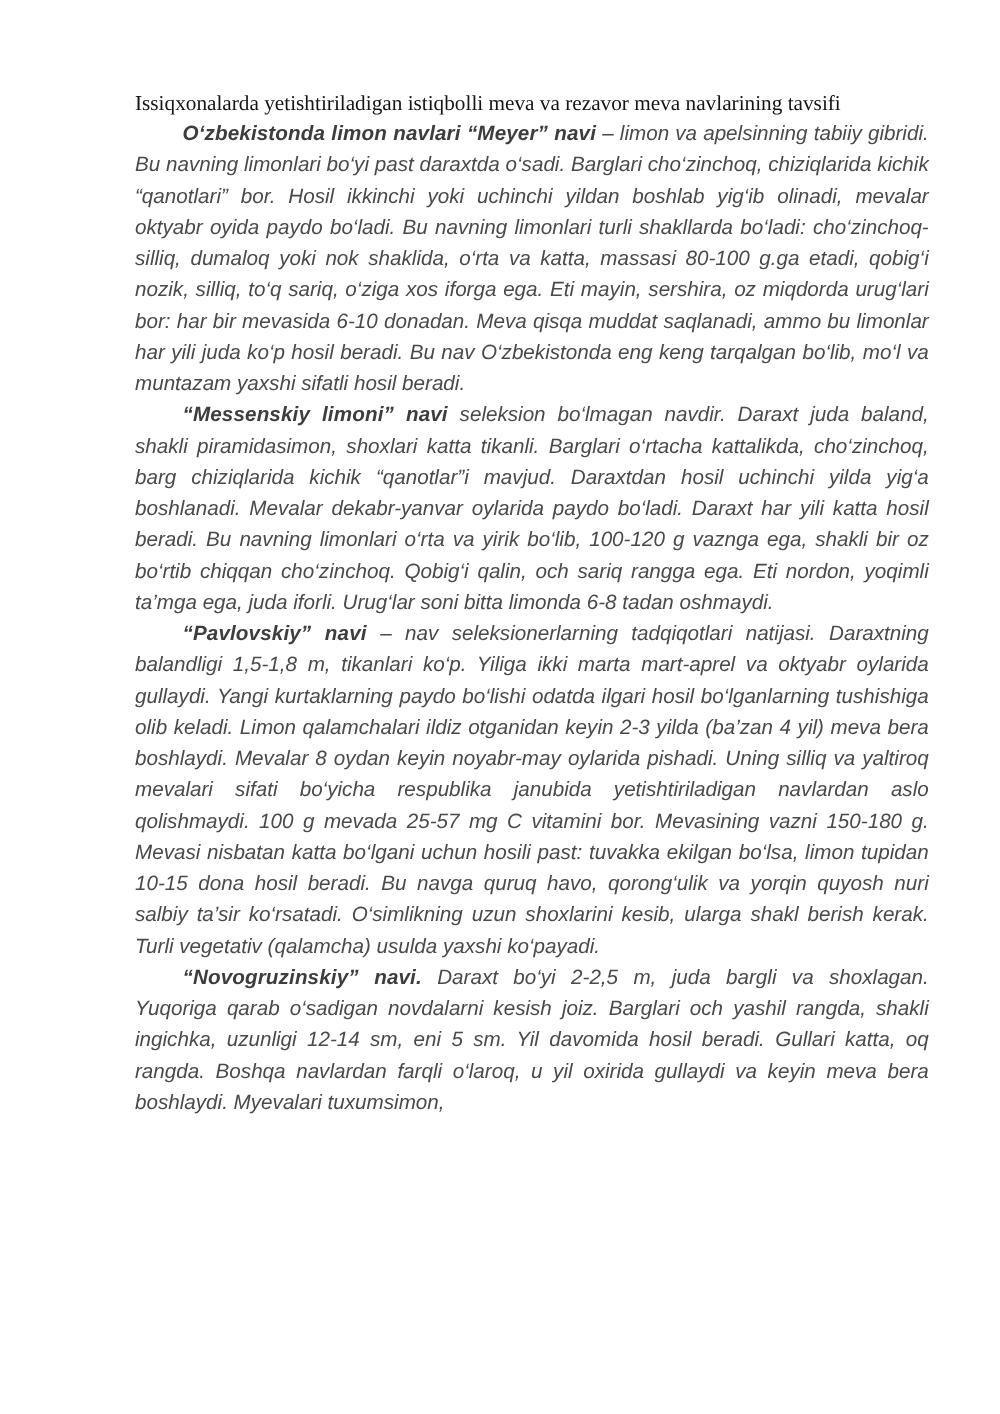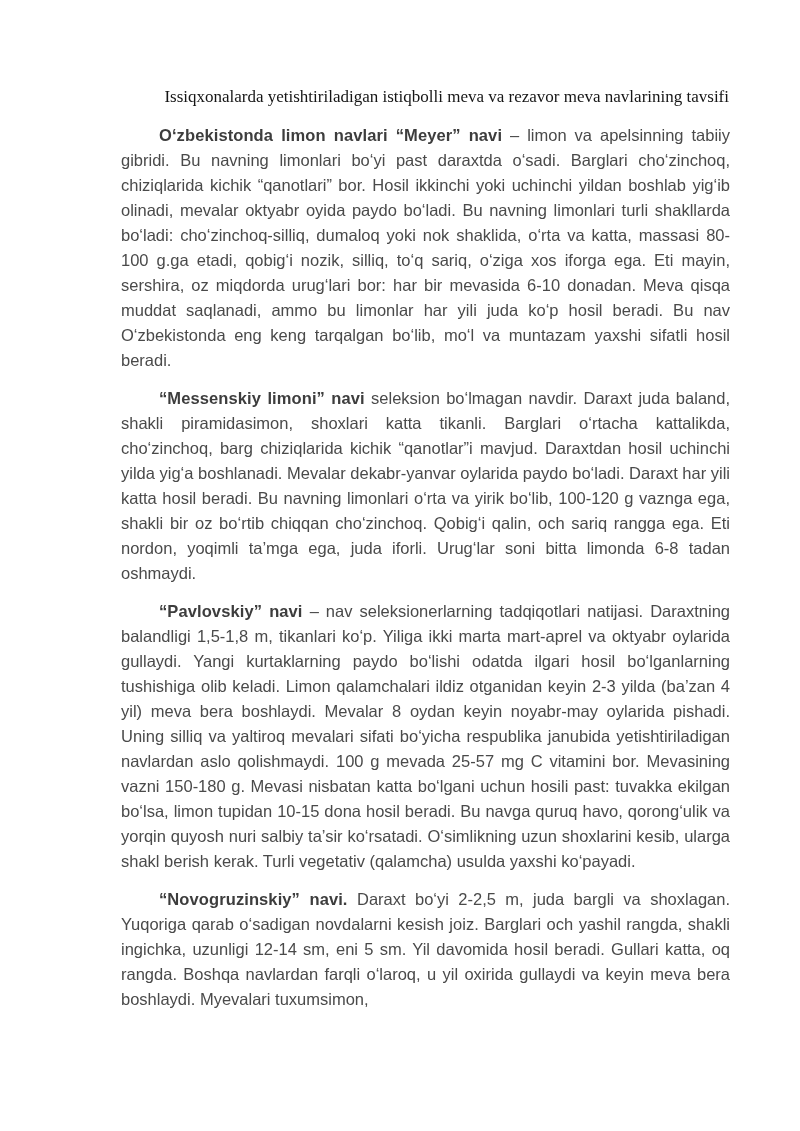--- a/index.html
+++ b/index.html
@@ -14,36 +14,37 @@
     background: #ffffff;
     box-sizing: border-box;
     padding: 70px 57px 0 108px;
     overflow: hidden;
   }
   .doc-title {
     font-family: "Liberation Serif", "DejaVu Serif", serif;
     font-size: 17px;
     font-weight: 400;
     color: #151515;
-    text-align: right;
+    text-align: left;
     line-height: 25px;
-    margin: 14px;
+    margin: 0;
     padding: 0;
   }
   .doc-body {
     font-family: "Liberation Sans", "DejaVu Sans", sans-serif;
     font-size: 16.5px;
     line-height: 25px;
     color: #4a4a4a;
     text-align: justify;
   }
   .doc-body p {
-    margin: 13px;
+    margin: 0;
     padding: 0;
     text-indent: 38px;
+    font-style: italic;
   }
   .doc-body .lead {
     font-weight: 700;
     color: #3d3d3d;
     letter-spacing: 0.1px;
   }
 </style>
 </head>
 <body>
 

